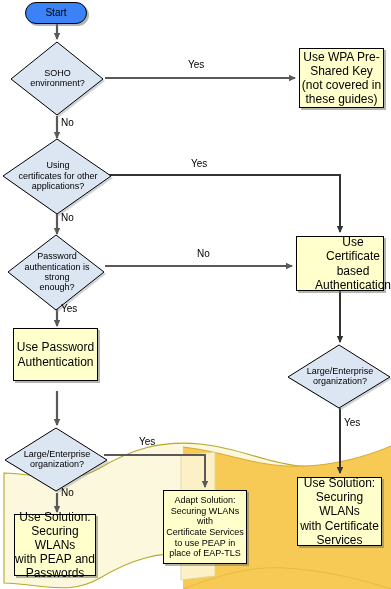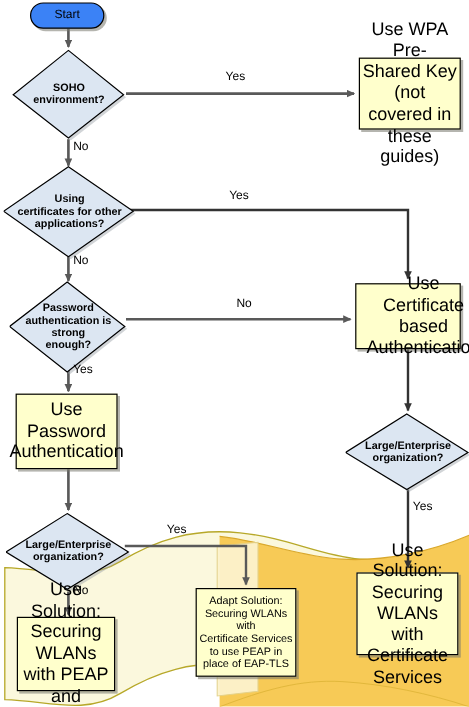--- a/index.html
+++ b/index.html
@@ -35,33 +35,32 @@
     justify-content: center;
     text-align: center;
     line-height: 1.18;
     color: #000000;
     white-space: pre-line;
   }
   .proc {
     background: #ffffcc;
     border: 1px solid #000000;
     box-shadow: 2px 2px 0 rgba(120,120,110,0.55);
-    font-size: 15px;
+    font-size: 12px;
   }
   .term {
     background: #3b82f6;
     border: 1px solid #000000;
     border-radius: 11px;
     box-shadow: 2px 2px 0 rgba(120,120,110,0.55);
     font-size: 10px;
   }
   .diamond-wrap {
     position: absolute;
     z-index: 3;
-    font-weight: bold;
   }
   .diamond-wrap svg {
     position: absolute;
     left: 0;
     top: 0;
   }
   .diamond-label {
     position: absolute;
     left: 0;
     top: 0;
@@ -202,21 +201,21 @@
 certificates for other
 applications?</div>
   </div>
 
   <div class="node proc" style="left:296px; top:236px; width:88px; height:55px;padding-left:26px;">
     <span>Use Certificate
 based
 Authentication</span>
   </div>
 
-  <div class="node proc" style="left:13px; top:328px; width:85px; height:63px;">
+  <div class="node proc" style="left:13px; top:328px; width:85px; height:53px;">
     <span>Use Password
 Authentication</span>
   </div>
 
   <div class="diamond-wrap" style="left:288px; top:344px; width:104px; height:66px;">
     <svg width="104" height="66" viewBox="0 0 104 66">
       <path d="M 53,3 L 104,35 L 53,66 L 2,35 Z" fill="#9aa0a6" opacity="0.45"></path>
       <path d="M 51,1 L 102,33 L 51,64 L 0,33 Z" fill="#dce6f2" stroke="#000000" stroke-width="1"></path>
     </svg>
     <div class="diamond-label" style="height:64px; padding:0 4px;">Large/Enterprise

